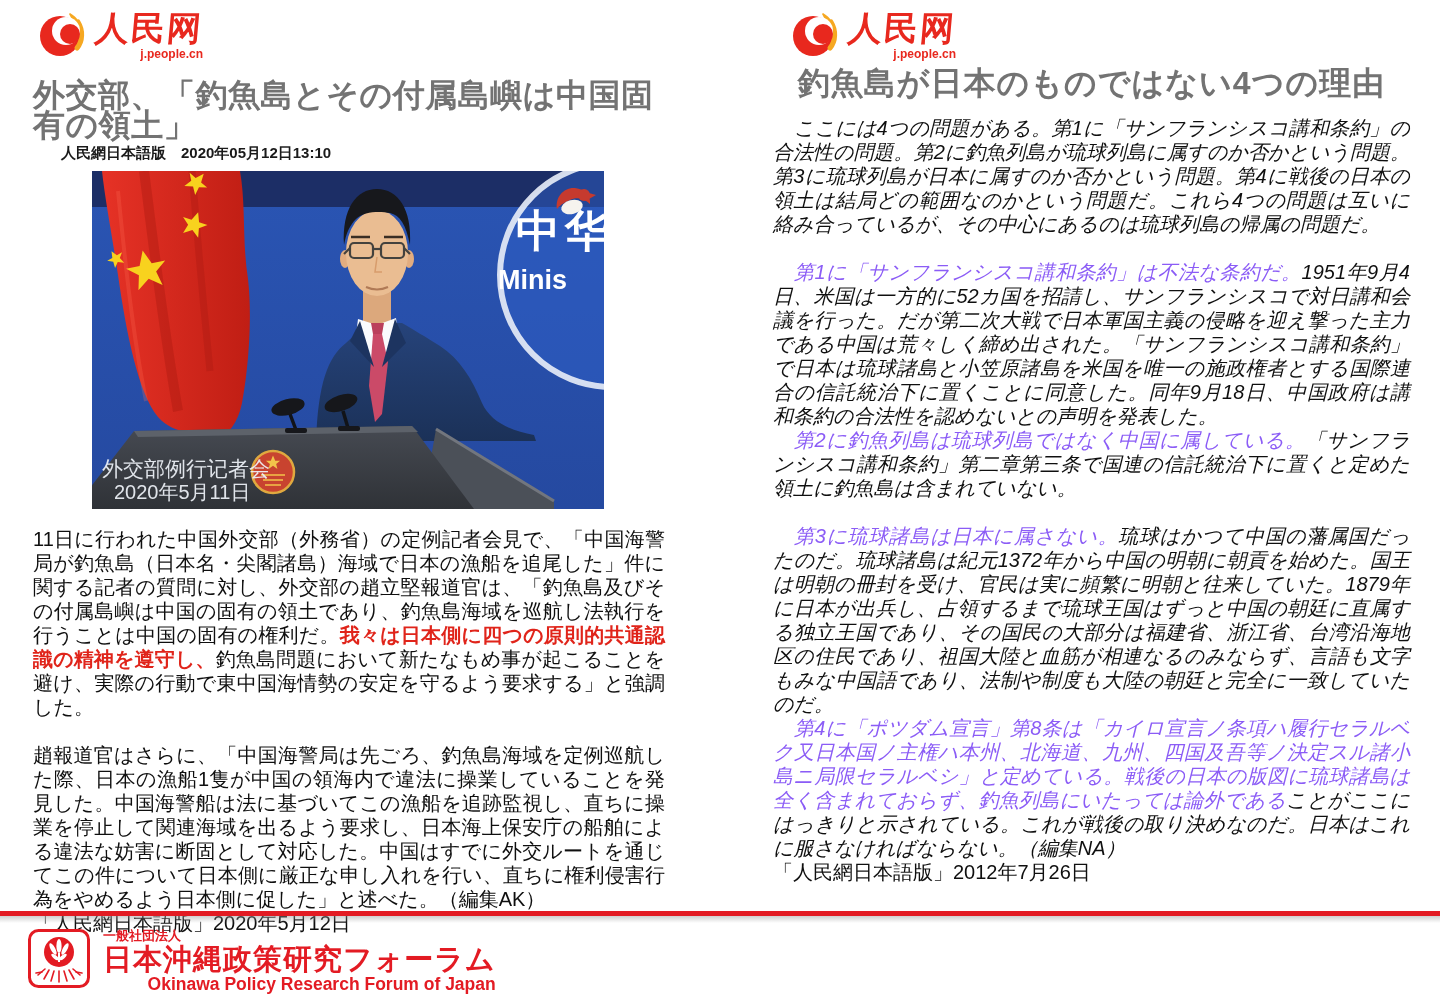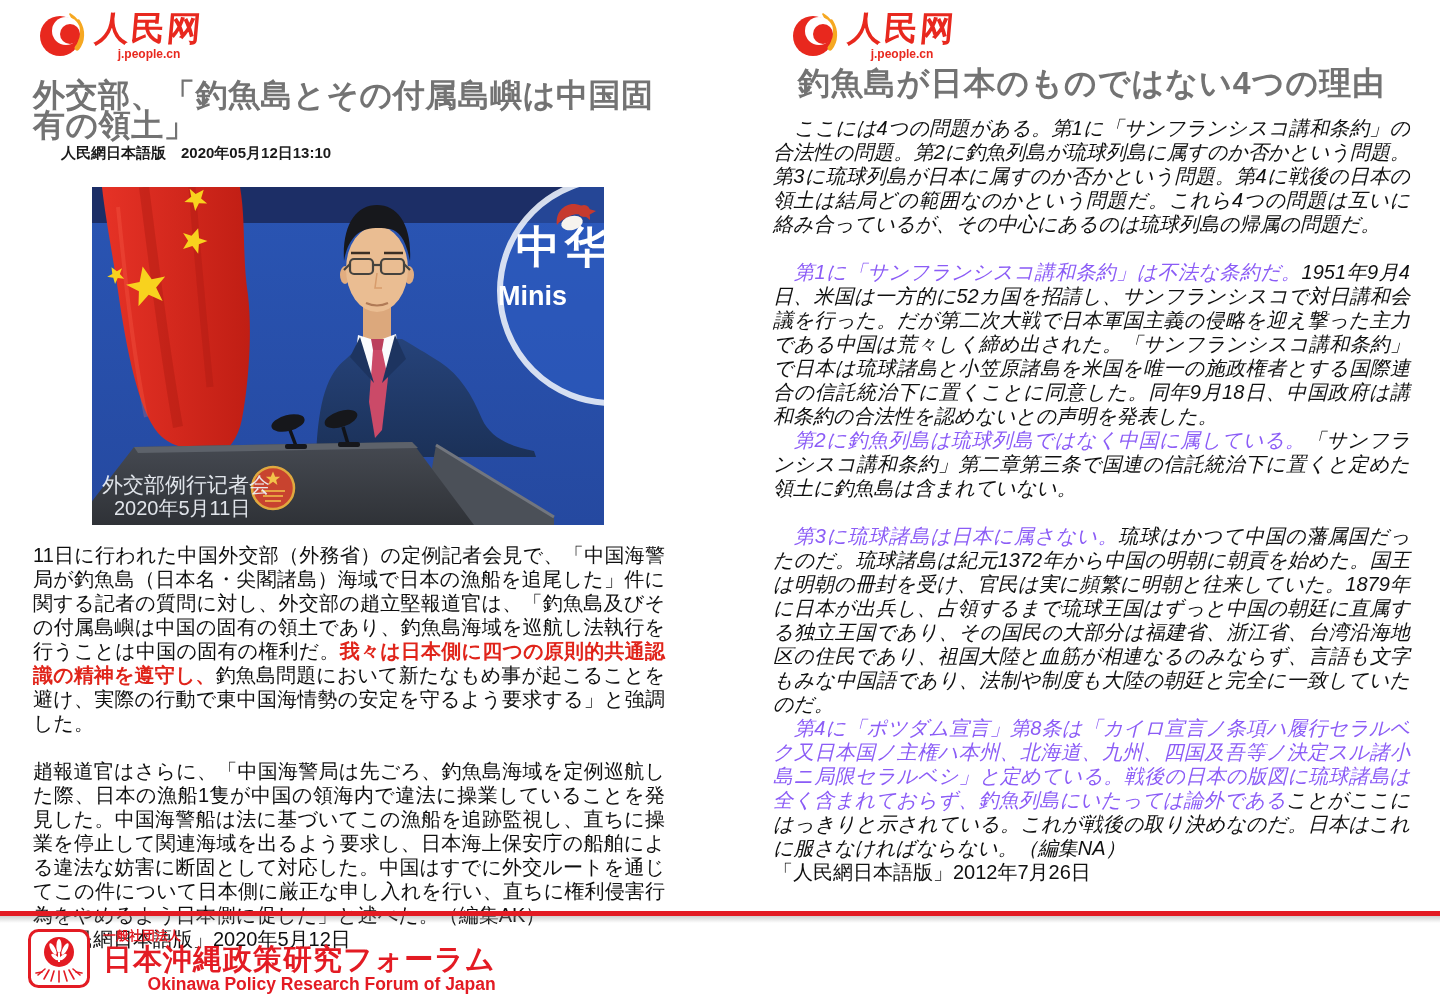--- a/index.html
+++ b/index.html
@@ -9,28 +9,28 @@
   .col-left{left:33px;width:632px;}
   .col-right{left:773px;width:637px;}
 
   
   .brand{display:flex;align-items:flex-start;gap:10px;padding-top:10px;height:58px;}
   .col-left .brand{margin-left:6px;}
   .col-right .brand{margin-left:19px;}
   .brand-mark{width:46px;height:50px;flex:0 0 auto;}
   .brand-cn{font-family:"DejaVu Serif",serif;font-weight:bold;font-size:34px;line-height:36px;
             color:#e8281e;transform:skewX(-5deg);letter-spacing:2px;}
-  .brand-url{font-size:12px;font-weight:bold;color:#e8281e;text-align:center;margin-top:1px;}
+  .brand-url{font-size:12px;font-weight:bold;color:#e8281e;text-align:right;margin-top:1px;}
 
   h1{margin:0;font-size:32px;line-height:30px;font-weight:bold;color:#737373;}
   .title-left{margin-top:12px;letter-spacing:0.5px;}
   .title-right{margin-top:0;text-align:center;letter-spacing:1px;}
   .byline{margin:4px 0 0 28px;font-size:15px;font-weight:bold;color:#1a1a1a;}
 
-  .photo{margin:24px 0 0 59px;width:512px;height:344px;}
+  .photo{margin:8px 0 0 59px;width:512px;height:344px;}
   .photo svg{display:block;}
 
   .jp{margin:0;font-size:20px;line-height:24px;color:#0f0f0f;text-align:justify;}
   .p1-left{margin-top:12px;}
   .gap-before{margin-top:24px;}
   .indent{text-indent:21px;font-style:italic;}
   .red{color:#8b5cf6;}
   .red-bold{color:#e0241a;font-weight:bold;}
   .col-right .jp{line-height:24px;}
   .first-right{margin-top:18px;}

